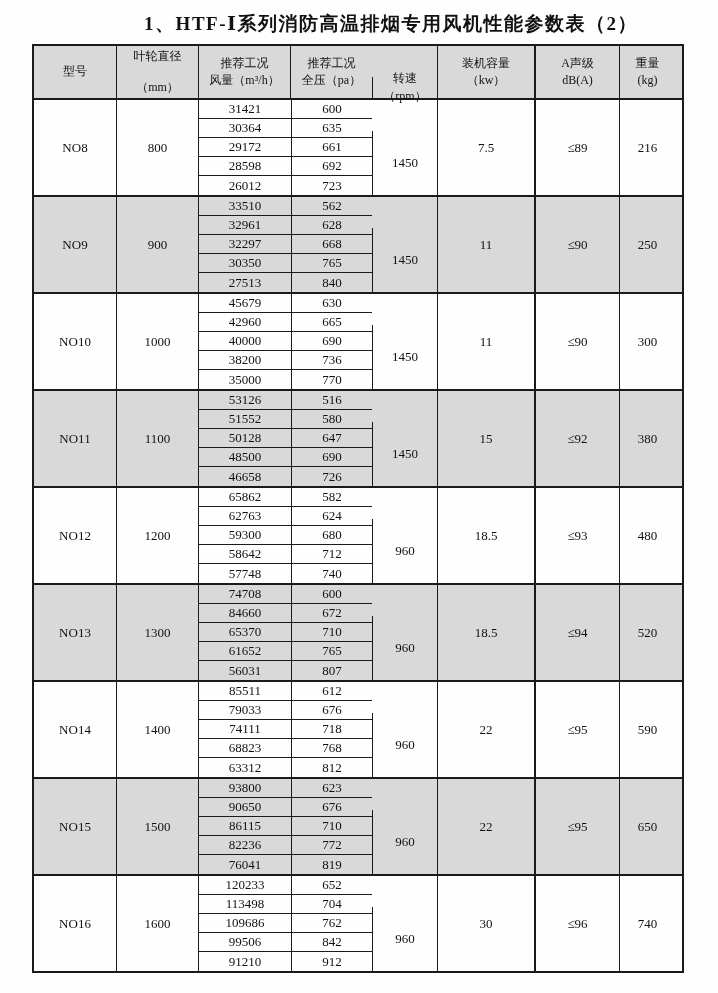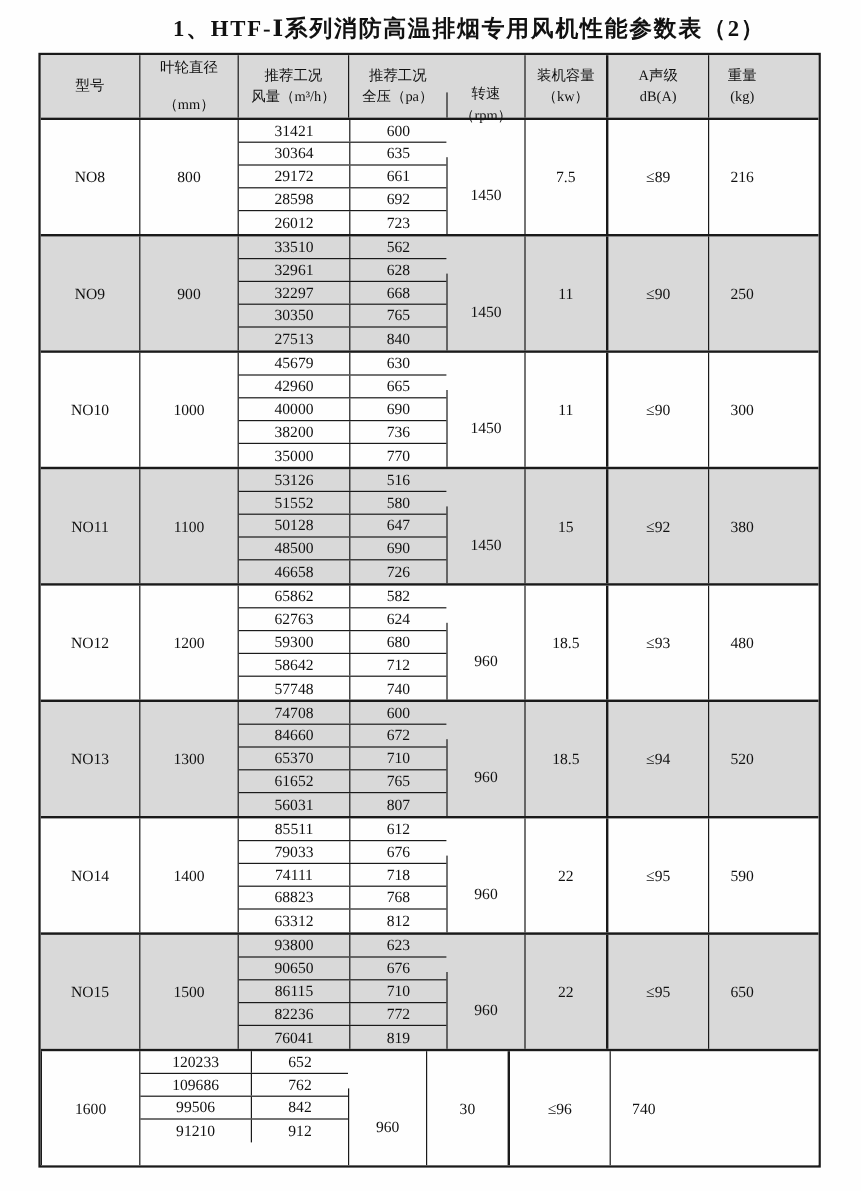--- a/index.html
+++ b/index.html
@@ -44,21 +44,21 @@
     box-sizing:border-box;font-size:13px;
   }
   
   .c0{width:82px;}
   .c1{width:82px;border-left:1px solid var(--bc);gap:14px;}
   .hc2{width:92px;border-left:1px solid var(--bc);}
   .hc3{width:82px;border-left:1px solid var(--bc);}
   .subtable{width:174px;border-left:1px solid var(--bc);box-sizing:border-box;
     display:flex;flex-direction:column;}
   .c4{width:65px;border-left:1px solid var(--bc);margin-top:31px;}
-  .c5{width:68px;border-left:1px solid var(--bc);}
+  .c5{width:97px;border-left:1px solid var(--bc);}
   .c6{width:85px;border-left:2px solid var(--bc);}
   .c7{width:56px;border-left:1px solid var(--bc);}
   
   .subrow{
     display:flex;height:19px;box-sizing:border-box;
     border-bottom:1px solid var(--bc);
   }
   .subrow:last-child{border-bottom:none;}
   .scell{
     display:flex;align-items:center;justify-content:center;
@@ -341,25 +341,30 @@
               <div class="scell flow">76041</div>
               <div class="scell pressure">819</div>
             </div>
           </div>
           <div class="cell c4">960</div>
           <div class="cell c5">22</div>
           <div class="cell c6">≤95</div>
           <div class="cell c7">650</div>
         </div>
         <div class="block">
+          <div class="cell c0">NO16</div>
           <div class="cell c1">1600</div>
           <div class="subtable">
             <div class="subrow">
               <div class="scell flow">120233</div>
               <div class="scell pressure">652</div>
+            </div>
+            <div class="subrow">
+              <div class="scell flow">113498</div>
+              <div class="scell pressure">704</div>
             </div>
             <div class="subrow">
               <div class="scell flow">109686</div>
               <div class="scell pressure">762</div>
             </div>
             <div class="subrow">
               <div class="scell flow">99506</div>
               <div class="scell pressure">842</div>
             </div>
             <div class="subrow">

